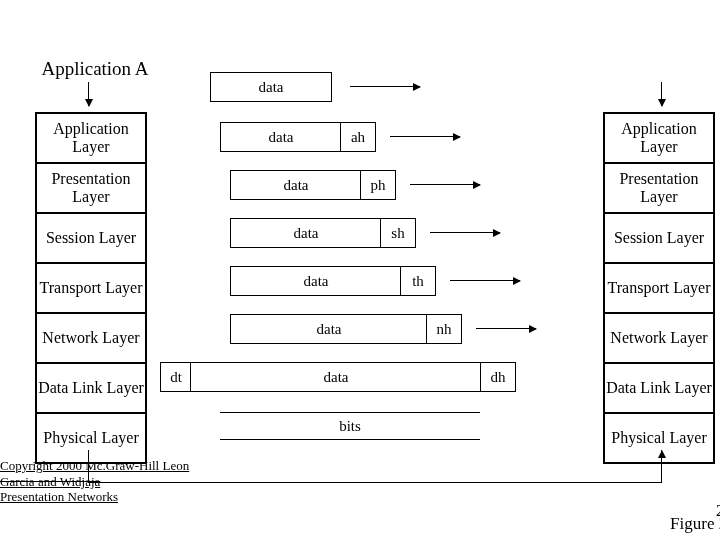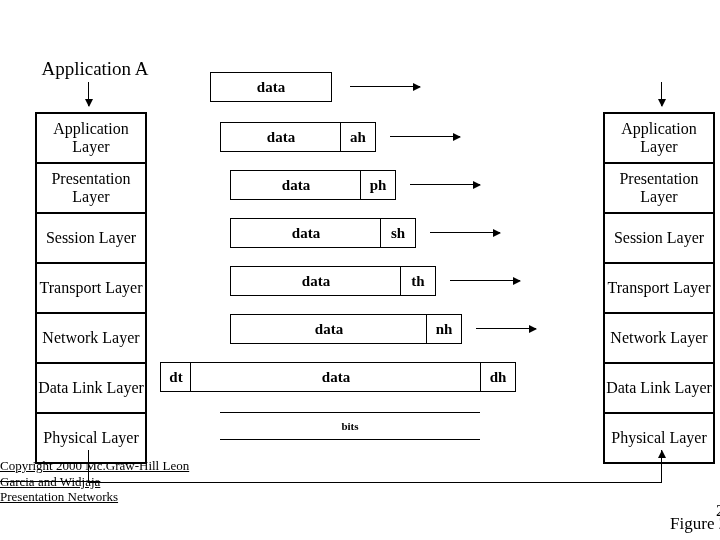--- a/index.html
+++ b/index.html
@@ -72,21 +72,20 @@
     position: absolute;
     left: 160px;
     right: 160px;
     top: 60px;
     bottom: 0;
   }
   .pdu-row {
     position: absolute;
     left: 0; right: 0;
     height: 30px;
-    font-weight: bold;
   }
   .seg {
     position: absolute;
     border: 1.5px solid #000;
     top: 0; bottom: 0;
     display: flex;
     align-items: center;
     justify-content: center;
     font-size: 15px;
     background: #fff;
@@ -106,24 +105,23 @@
     border-bottom: 4px solid transparent;
     border-left: 8px solid #000;
   }
 
   .bits-box {
     position: absolute;
     height: 26px;
     display: flex;
     align-items: center;
     justify-content: center;
-    font-size: 11px;
+    font-size: 15px;
     border-top: 1.5px solid #000;
     border-bottom: 1.5px solid #000;
-    font-weight: bold;
   }
   .conn-vert-l {
     position: absolute;
     left: 88px;
     top: 450px;
     width: 0;
     height: 32px;
     border-left: 1.5px solid #000;
   }
   .conn-vert-r {

